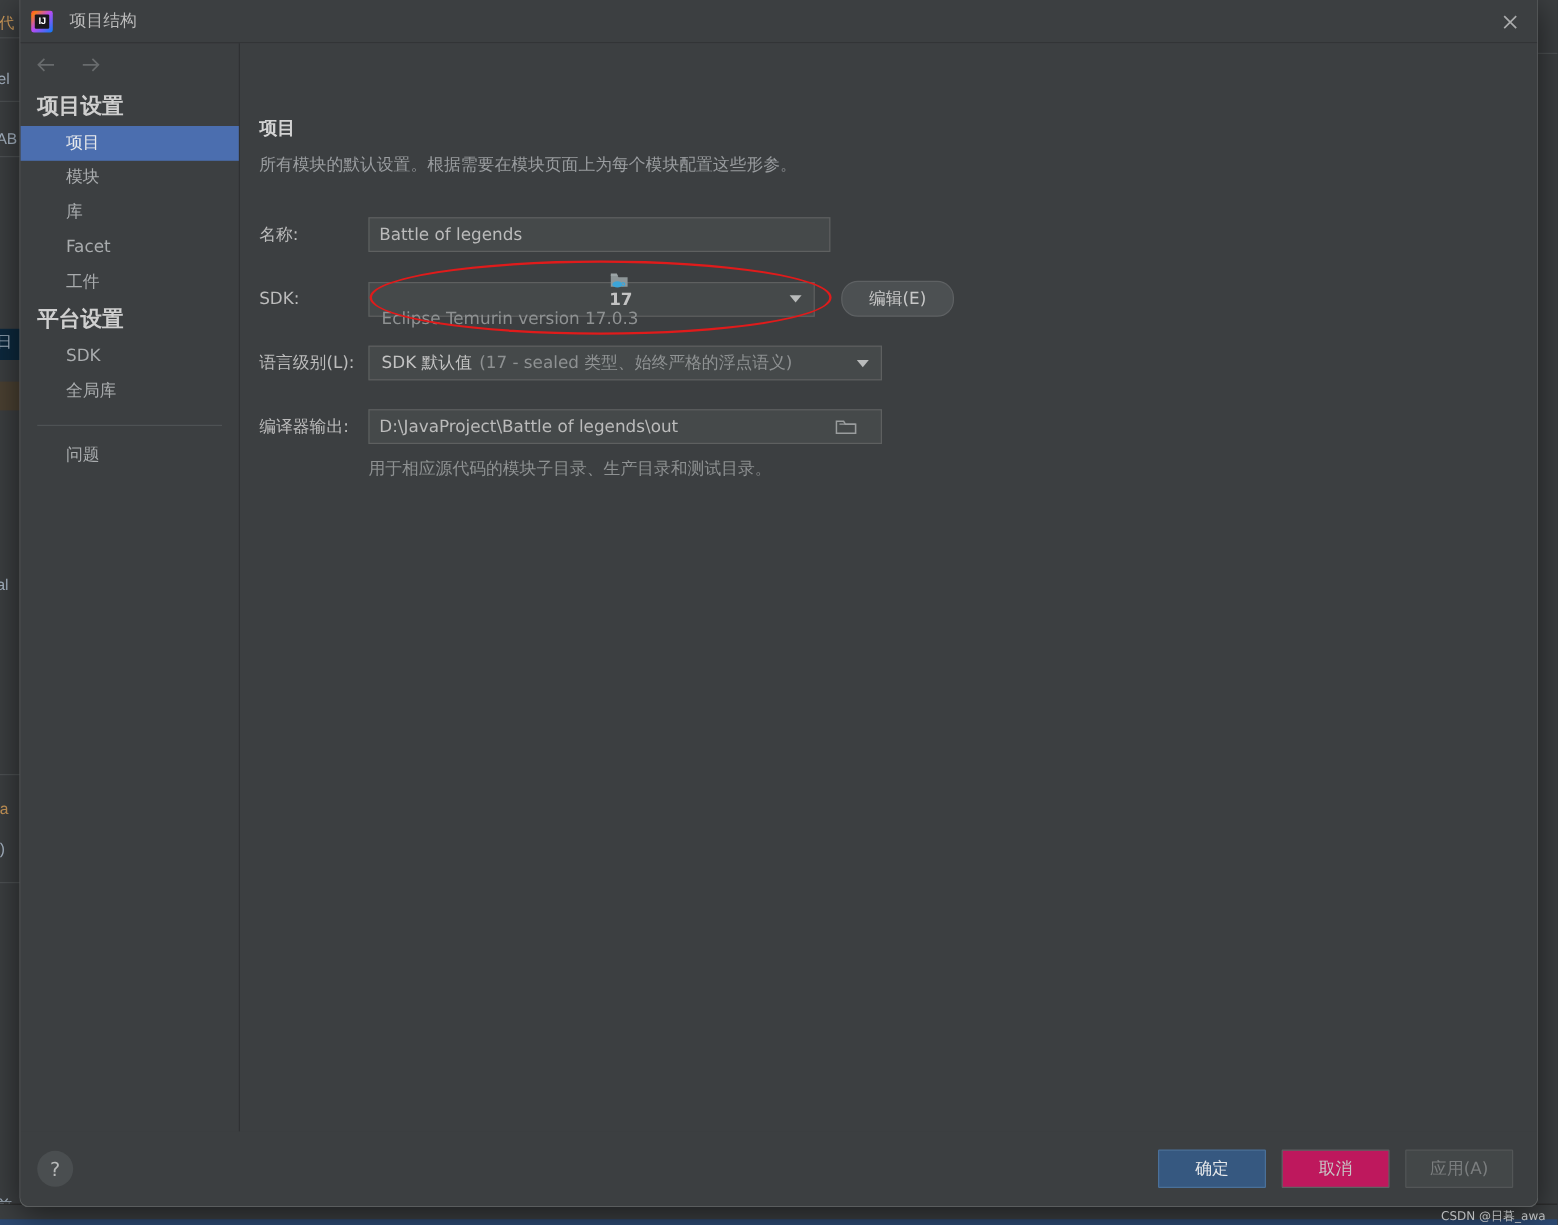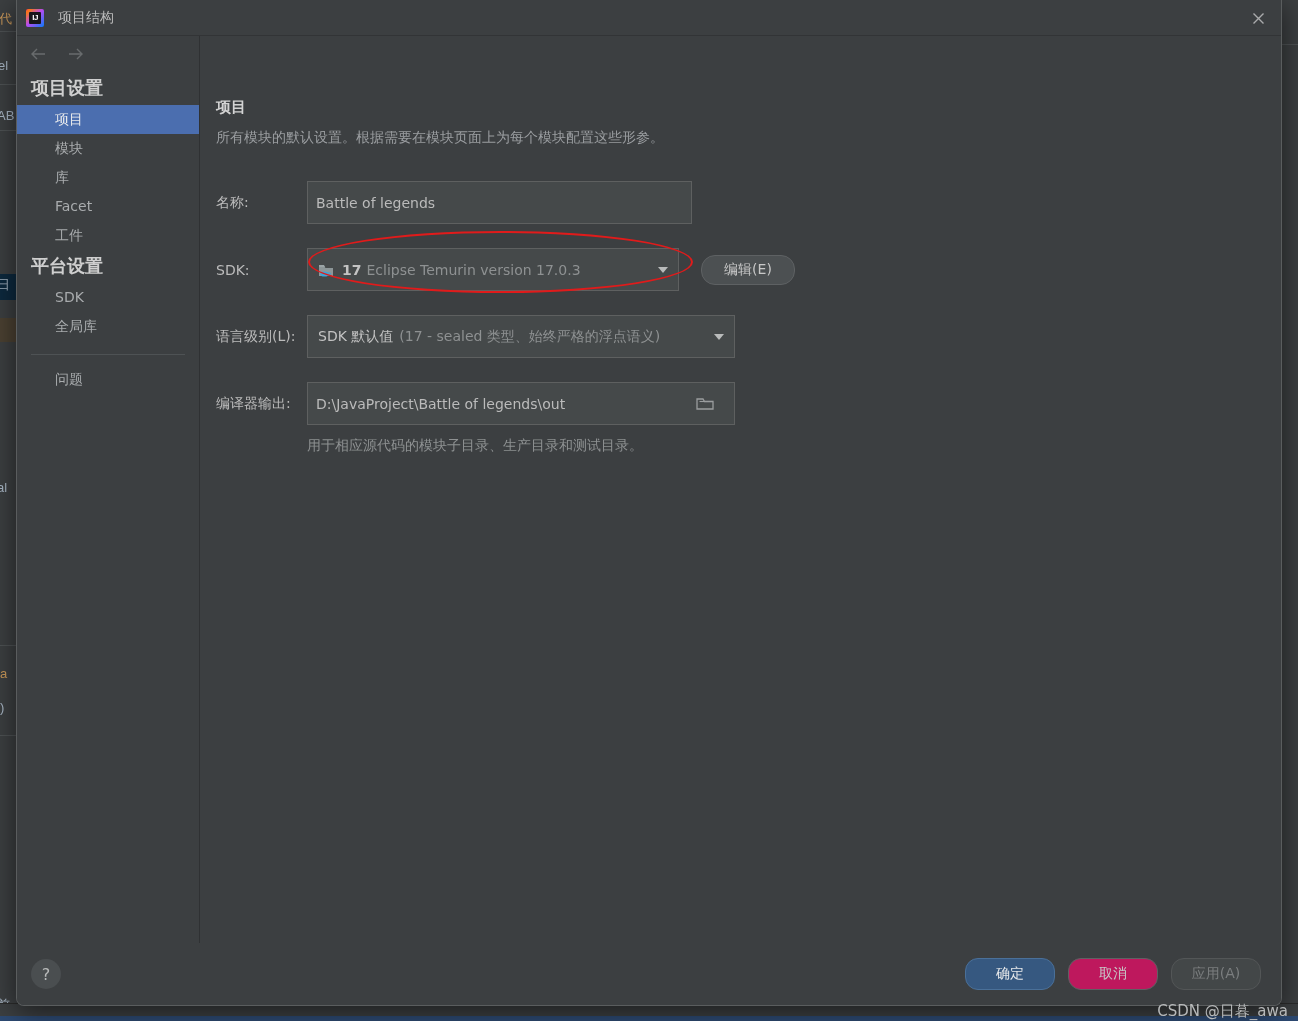--- a/index.html
+++ b/index.html
@@ -132,21 +132,21 @@
     margin-bottom: 34px;
   }
 
   .form-row { display: flex; align-items: center; margin-bottom: 24px; position: relative; }
   .form-label {
     font-size: 14px; color: #bcbcbc; width: 91px; flex: 0 0 91px;
     font-family: "DejaVu Sans", "Liberation Sans", sans-serif;
   }
 
   .field {
-    height: 43px;
+    height: 29px;
     background: #45494a;
     border: 1px solid #5e6060;
     display: flex; align-items: center;
     font-size: 14px; color: #bbbbbb;
     padding: 0 8px;
     font-family: "DejaVu Sans", "Liberation Sans", sans-serif;
   }
   .field.name-field { width: 385px; }
   .field.sdk-field { width: 372px; padding-left: 10px; justify-content: space-between; }
   .field.lang-field { width: 428px; justify-content: space-between; padding-left: 10px; }
@@ -208,34 +208,34 @@
     width: 30px; height: 30px; border-radius: 50%;
     background: #4a4e50;
     color: #b9bbbb; font-size: 16px;
     display: flex; align-items: center; justify-content: center;
     cursor: pointer;
     font-family: "DejaVu Sans", "Liberation Sans", sans-serif;
   }
   #footer-buttons { margin-left: auto; display: flex; gap: 13px; }
   .dlg-btn {
     min-width: 90px; height: 32px;
-    border-radius: 13px; font-size: 14px;
+    border-radius: 1px; font-size: 14px;
     display: flex; align-items: center; justify-content: center;
     cursor: pointer;
     font-family: "DejaVu Sans", "Liberation Sans", sans-serif;
   }
   .dlg-btn.primary { background: #365880; border: 1px solid #4a7099; color: #e6e8ea; }
   .dlg-btn.normal  { background: #be185d; border: 1px solid #5e6163; color: #c8c8c8; }
   .dlg-btn.disabled{ background: #434748; border: 1px solid #535657; color: #7b7e7f; cursor: default; }
 
   
   #watermark {
     position: absolute;
     right: 10px; bottom: 0px;
-    font-size: 15px; color: #b7b9ba;
+    font-size: 10px; color: #b7b9ba;
     font-family: "DejaVu Sans", "Liberation Sans", sans-serif;
     z-index: 50;
     white-space: nowrap;
   }
 </style>
 </head>
 <body>
 
 <div id="ide-bg">
   <div class="bg-left-panel">
@@ -313,21 +313,21 @@
       <div id="page-subtitle">所有模块的默认设置。根据需要在模块页面上为每个模块配置这些形参。</div>
 
       <div class="form-row">
         <div class="form-label">名称:</div>
         <div class="field name-field">Battle of legends</div>
       </div>
 
       <div class="form-row">
         <div class="form-label">SDK:</div>
         <div class="field sdk-field">
-          <span style="display:flex;align-items:flex-end;min-width:0;">
+          <span style="display:flex;align-items:flex-end;min-width:0;flex-direction:column;">
             <svg class="java-sdk-icon" viewBox="0 0 17 15">
               <path d="M1 3 L1 13 L15 13 L15 5 L7.5 5 L6 3 Z" fill="#8d9698"></path>
               <path d="M1 2 L6 2 L7 4 L1 4 Z" fill="#9ba4a6"></path>
               <ellipse cx="6.5" cy="11" rx="4.2" ry="2.6" fill="#3ca5d8"></ellipse>
               <path d="M10.4 9.6 q2.2 0 2.2 1.3 q0 1.3 -2.2 1.3" fill="none" stroke="#3ca5d8" stroke-width="1"></path>
             </svg>
             <span style="color:#c3c3c3;font-weight:bold;margin-right:5px;">17</span>
             <span class="muted">Eclipse Temurin version 17.0.3</span>
           </span>
           <span class="caret"></span>

